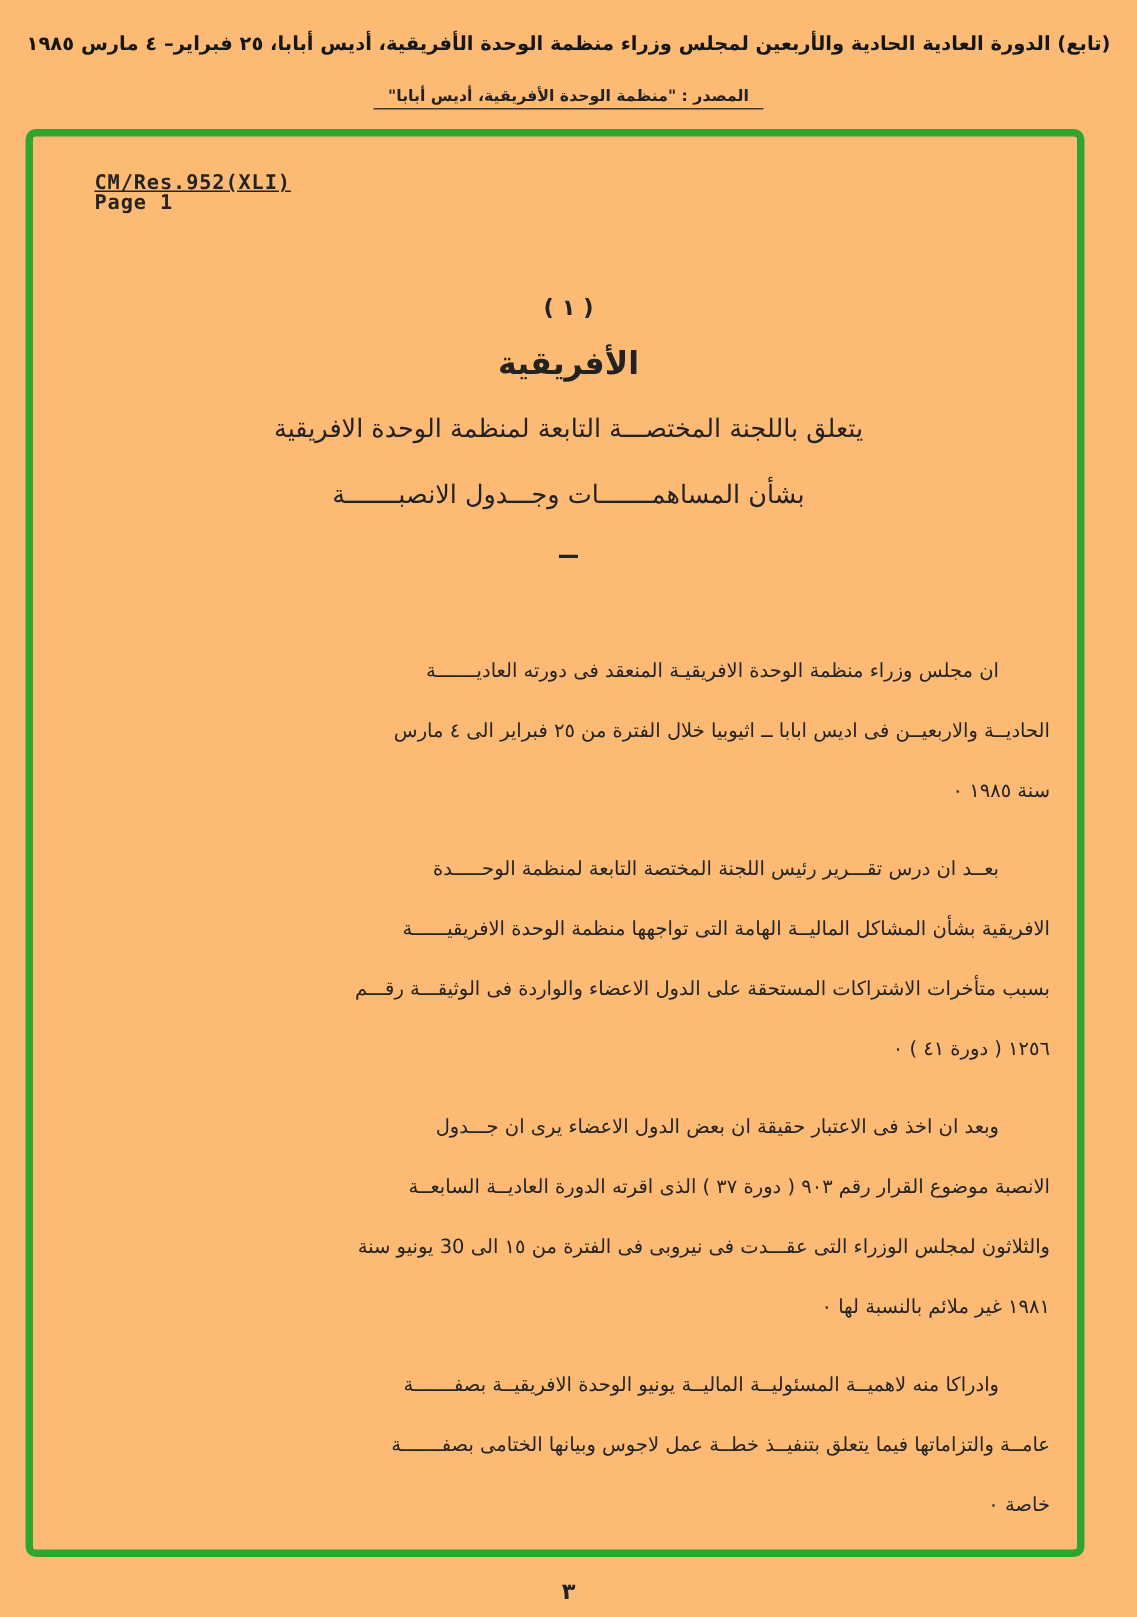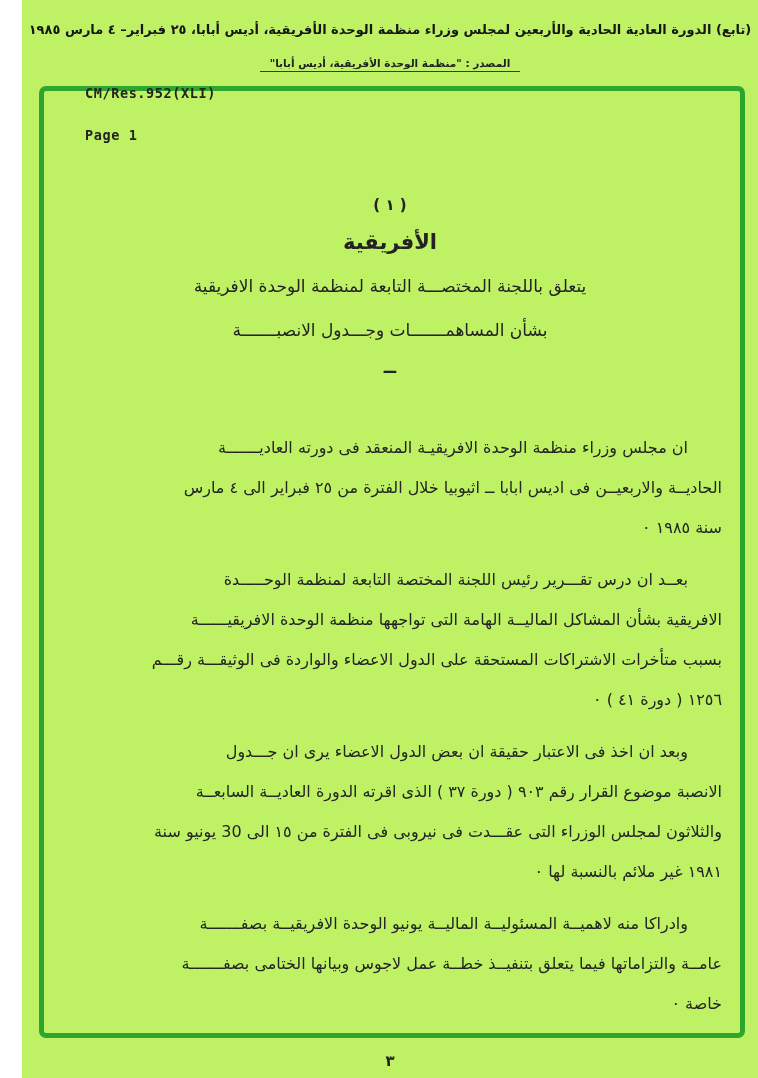--- a/index.html
+++ b/index.html
@@ -7,22 +7,21 @@
   body {
     position: relative;
     background: #ffffff;
     font-family: "DejaVu Sans", sans-serif;
     color: #1c1c1c;
     overflow: hidden;
   }
   .page {
     position: absolute;
     inset: 0;
-    background: #bef264;
-    margin-left: 22px;
+    background: #fdba74;
   }
   .header-line {
     position: absolute;
     top: 22px; left: 0;
     width: 100%;
     text-align: center;
     direction: rtl;
     font-size: 13px;
     font-weight: bold;
     letter-spacing: 0.2px;
@@ -53,42 +52,42 @@
   }
   .doc-ref, .page-label {
     position: absolute;
     left: 63px;
     font-family: "DejaVu Sans Mono", monospace;
     font-size: 13.5px;
     font-weight: bold;
     letter-spacing: 0.6px;
     color: #232323;
   }
-  .doc-ref   { top: 85px; }
+  .doc-ref   { top: 114px; text-decoration: underline; }
   .page-label{ top: 127px; }
   .center {
     position: absolute;
     left: 0;
     width: 100%;
     text-align: center;
     direction: rtl;
     color: #222;
   }
   .item-number { top: 196px; font-size: 15px; font-weight: bold; }
   .doc-title   { top: 230px; font-size: 21px; font-weight: bold; }
   .subtitle1   { top: 276px; font-size: 17px; }
   .subtitle2   { top: 320px; font-size: 17px; }
   .dash        { top: 356px; font-size: 18px; font-weight: bold; }
   .body-text {
     position: absolute;
     top: 428px; left: 58px;
     width: 642px;
     direction: rtl;
     text-align: right;
-    font-size: 16px;
+    font-size: 13px;
     line-height: 40px;
     color: #242424;
   }
   .para { margin-bottom: 12px; }
   .line.indent { text-indent: 34px; }
   .footer-num {
     position: absolute;
     top: 1052px; left: 0;
     width: 100%;
     text-align: center;

